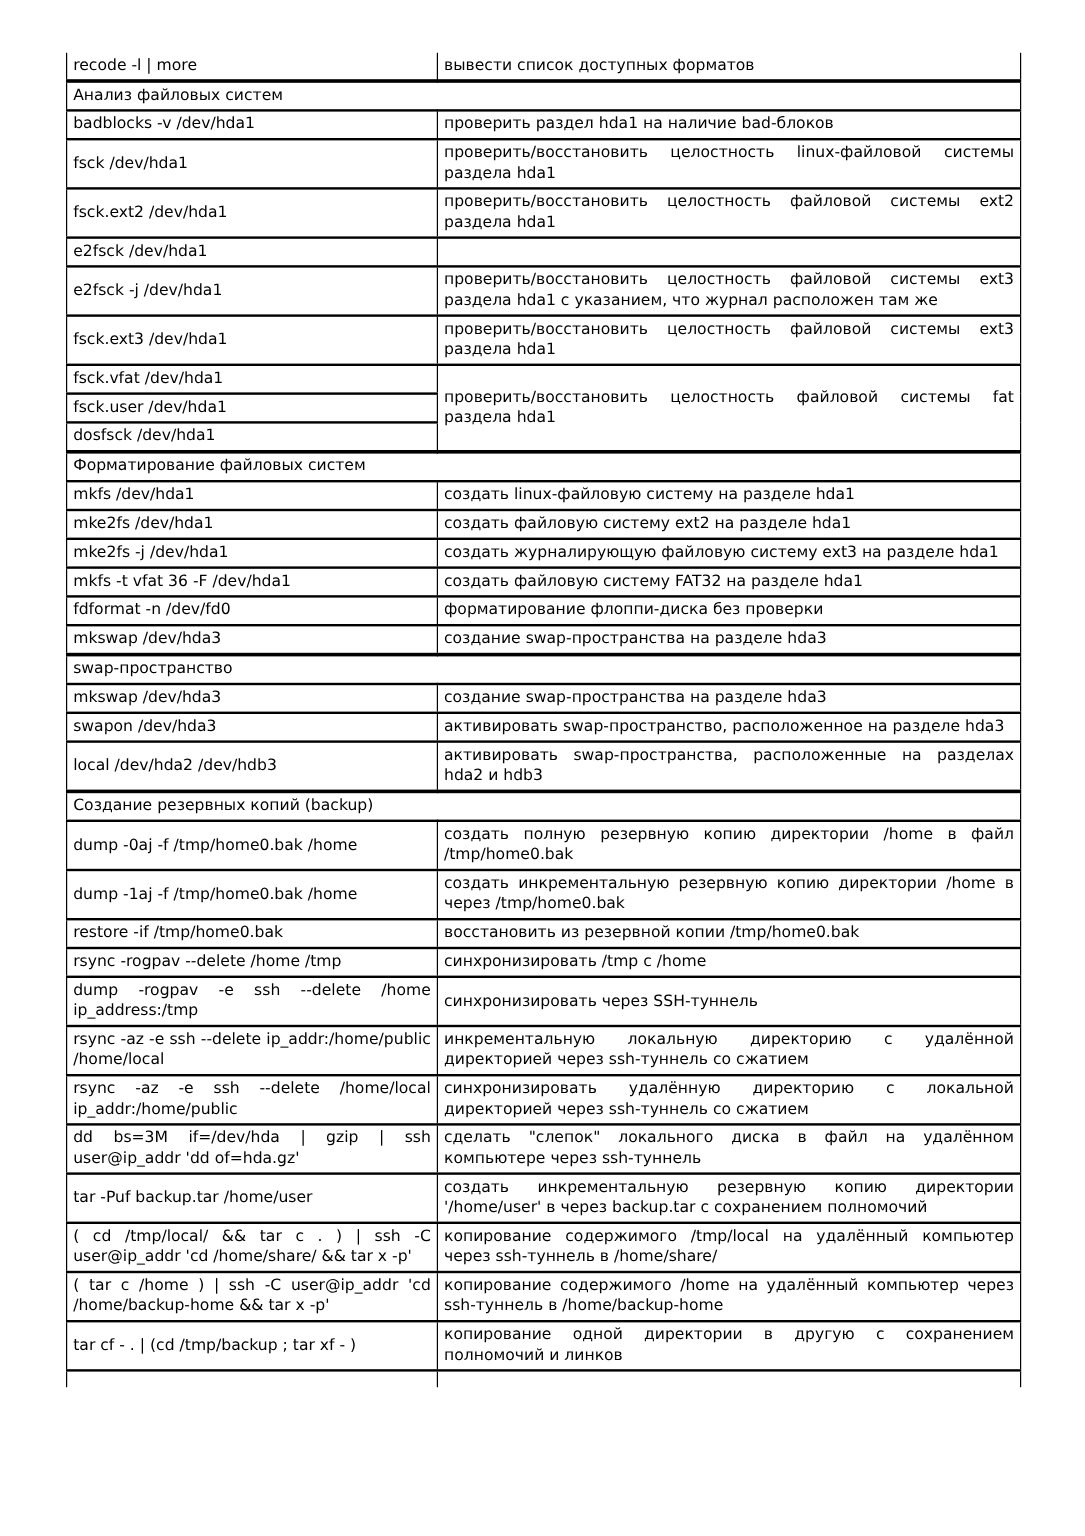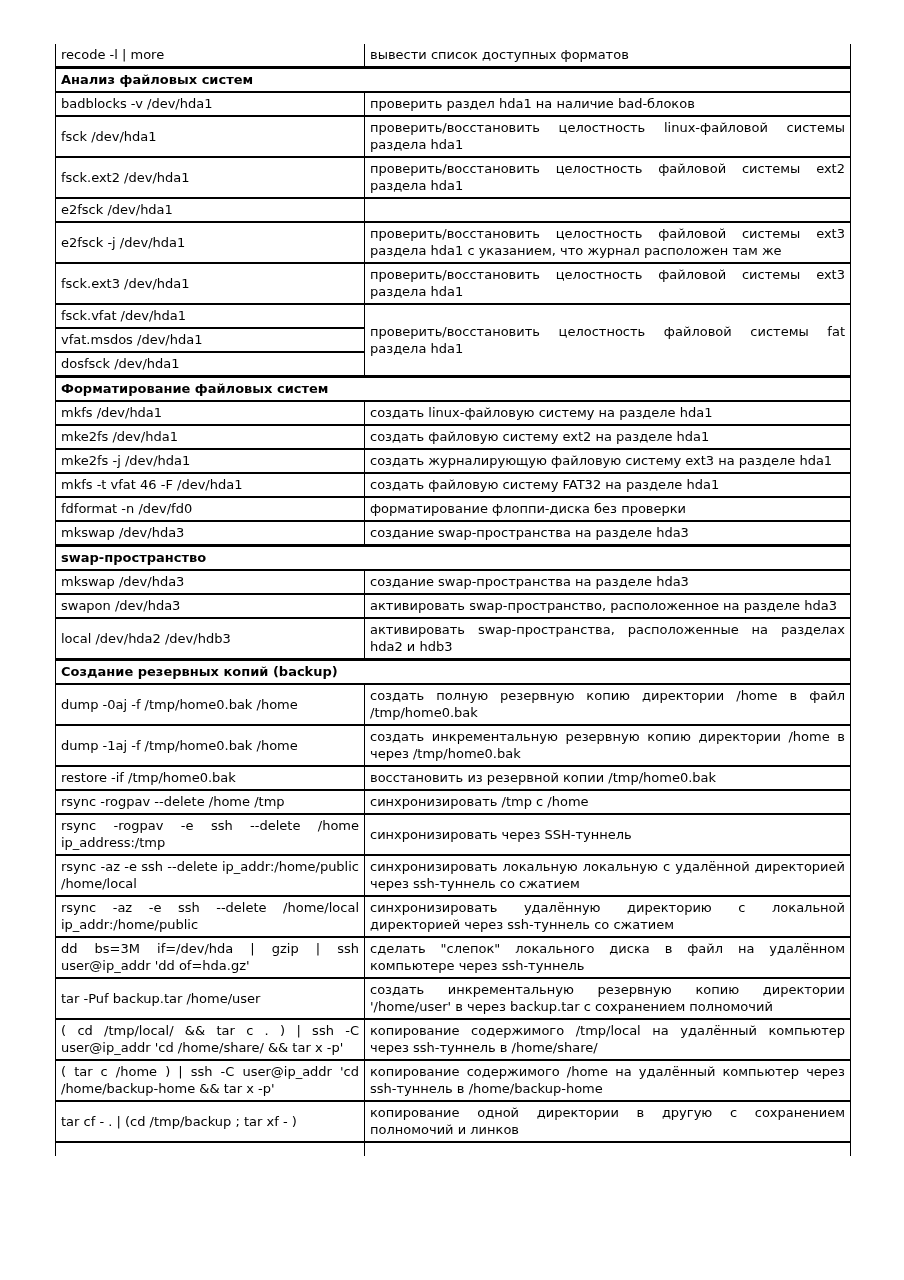--- a/index.html
+++ b/index.html
@@ -30,21 +30,21 @@
     border-top: 2px solid #000;
     border-bottom: 2px solid #000;
     vertical-align: middle;
     font-size: 13px;
     line-height: 17px;
     padding: 2px 5px 3px 5px;
     text-align: justify;
     overflow-wrap: break-word;
   }
   td.section-cell {
-    font-weight: bold;
+    font-weight: normal;
     border-top-width: 3px;
     text-align: left;
   }
   tr.cut-top td { border-top: none; }
   tr.cut-bottom td { border-bottom: none; height: 14px; }
 </style>
 </head>
 <body>
 
 <div class="page">
@@ -83,42 +83,42 @@
         </tr>
         <tr class="">
           <td class="cmd">fsck.ext3 /dev/hda1</td>
           <td class="desc">проверить/восстановить целостность файловой системы ext3 раздела hda1</td>
         </tr>
         <tr>
           <td class="cmd">fsck.vfat /dev/hda1</td>
           <td class="desc" rowspan="3">проверить/восстановить целостность файловой системы fat раздела hda1</td>
         </tr>
         <tr>
-          <td class="cmd">vfat.msdos /dev/hda1</td>
+          <td class="cmd">fsck.user /dev/hda1</td>
         </tr>
         <tr>
           <td class="cmd">dosfsck /dev/hda1</td>
         </tr>
         <tr>
           <td class="section-cell" colspan="2">Форматирование файловых систем</td>
         </tr>
         <tr class="">
           <td class="cmd">mkfs /dev/hda1</td>
           <td class="desc">создать linux-файловую систему на разделе hda1</td>
         </tr>
         <tr class="">
           <td class="cmd">mke2fs /dev/hda1</td>
           <td class="desc">создать файловую систему ext2 на разделе hda1</td>
         </tr>
         <tr class="">
           <td class="cmd">mke2fs -j /dev/hda1</td>
           <td class="desc">создать журналирующую файловую систему ext3 на разделе hda1</td>
         </tr>
         <tr class="">
-          <td class="cmd">mkfs -t vfat 46 -F /dev/hda1</td>
+          <td class="cmd">mkfs -t vfat 36 -F /dev/hda1</td>
           <td class="desc">создать файловую систему FAT32 на разделе hda1</td>
         </tr>
         <tr class="">
           <td class="cmd">fdformat -n /dev/fd0</td>
           <td class="desc">форматирование флоппи-диска без проверки</td>
         </tr>
         <tr class="">
           <td class="cmd">mkswap /dev/hda3</td>
           <td class="desc">создание swap-пространства на разделе hda3</td>
         </tr>
@@ -150,26 +150,26 @@
         </tr>
         <tr class="">
           <td class="cmd">restore -if /tmp/home0.bak</td>
           <td class="desc">восстановить из резервной копии /tmp/home0.bak</td>
         </tr>
         <tr class="">
           <td class="cmd">rsync -rogpav --delete /home /tmp</td>
           <td class="desc">синхронизировать /tmp с /home</td>
         </tr>
         <tr class="">
-          <td class="cmd">rsync -rogpav -e ssh --delete /home ip_address:/tmp</td>
+          <td class="cmd">dump -rogpav -e ssh --delete /home ip_address:/tmp</td>
           <td class="desc">синхронизировать через SSH-туннель</td>
         </tr>
         <tr class="">
           <td class="cmd">rsync -az -e ssh --delete ip_addr:/home/public /home/local</td>
-          <td class="desc">синхронизировать локальную локальную с удалённой директорией через ssh-туннель со сжатием</td>
+          <td class="desc">инкрементальную локальную директорию с удалённой директорией через ssh-туннель со сжатием</td>
         </tr>
         <tr class="">
           <td class="cmd">rsync -az -e ssh --delete /home/local ip_addr:/home/public</td>
           <td class="desc">синхронизировать удалённую директорию с локальной директорией через ssh-туннель со сжатием</td>
         </tr>
         <tr class="">
           <td class="cmd">dd bs=3M if=/dev/hda | gzip | ssh user@ip_addr 'dd of=hda.gz'</td>
           <td class="desc">сделать "слепок" локального диска в файл на удалённом компьютере через ssh-туннель</td>
         </tr>
         <tr class="">

